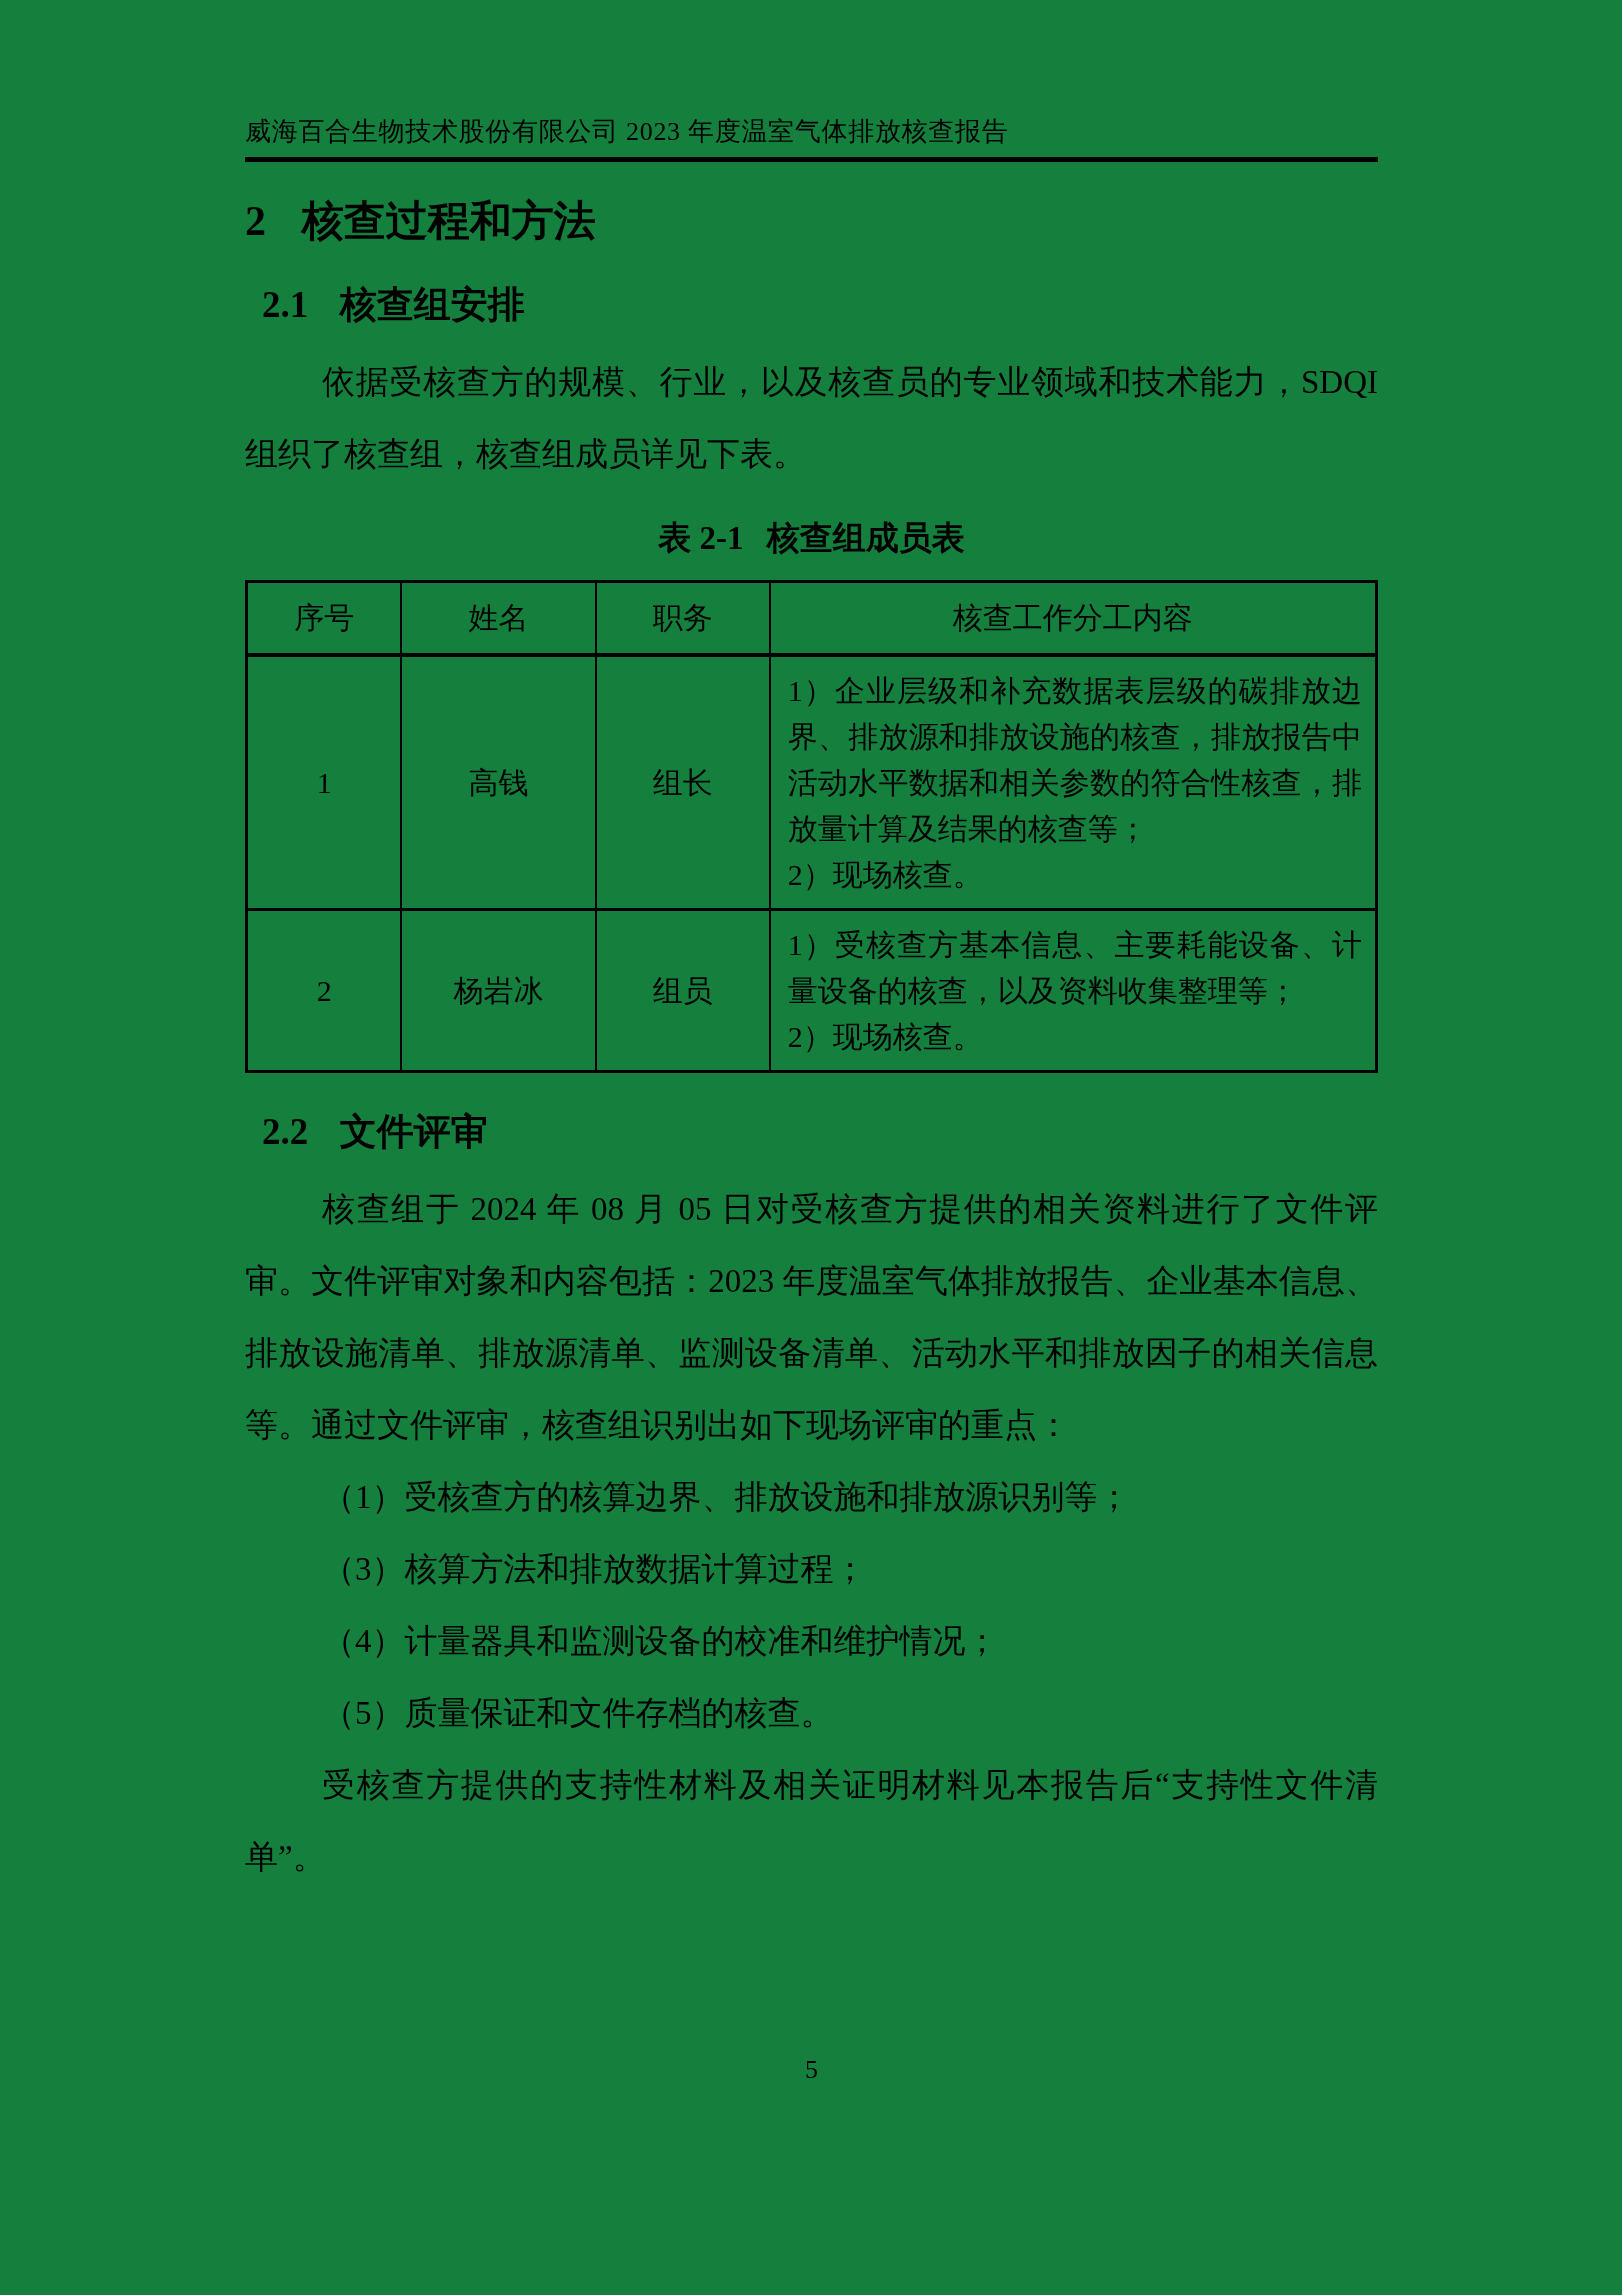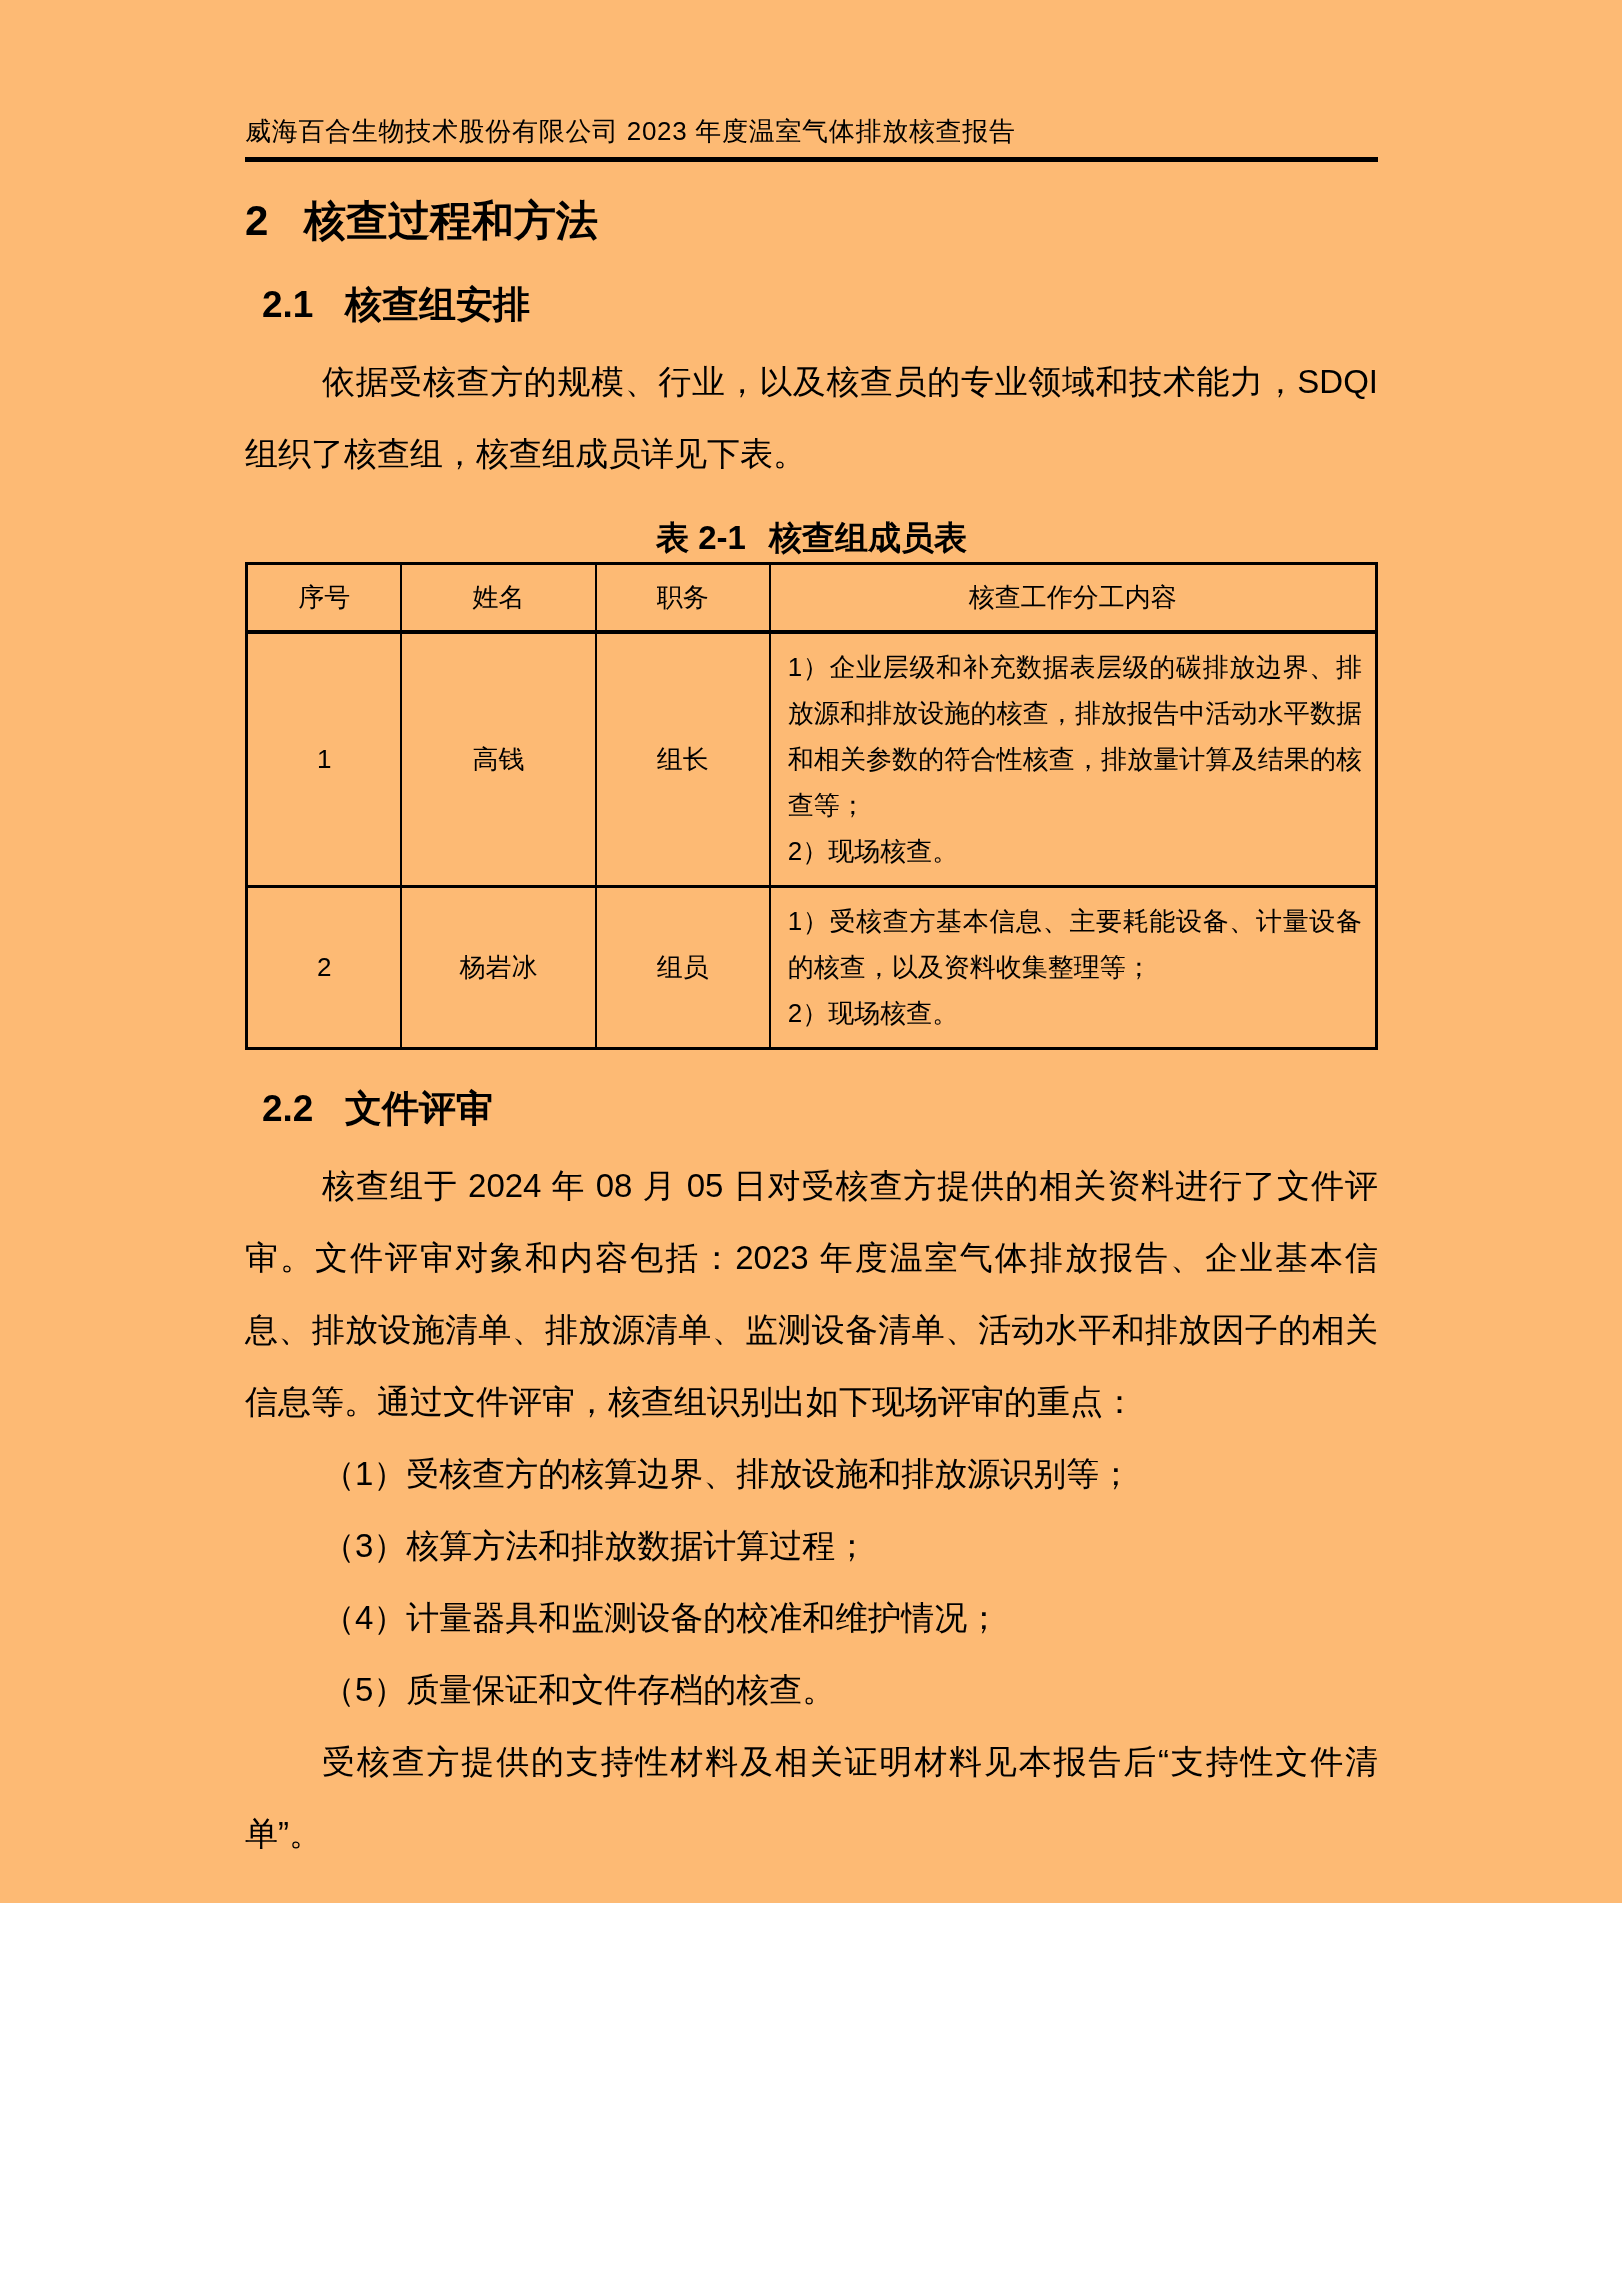--- a/index.html
+++ b/index.html
@@ -1,22 +1,22 @@
 <!DOCTYPE html>
 <html lang="zh" style="font-size:10.5px"><head>
 <meta charset="utf-8">
 <style>
   html,body { margin:0; padding:0; background:#ffffff; }
   .page {
     position: relative;
     width: 1623px;
-    height: 1903px;
-    background: #fdba74;
+    height: 2295px;
+    background: #15803d;
     color: #000000;
-    font-family: Liberation Sans, sans-serif;
+    font-family: Liberation Serif, serif;
     box-sizing: border-box;
     overflow: hidden;
   }
   .content { margin: 0 245px; }
 
   .doc-header {
     padding-top: 115px;
     padding-bottom: 7.9px;
     border-bottom: 5.2px solid #000;
     font-size: 26px;
@@ -52,22 +52,22 @@
     text-align: center;
     font-size: 33px;
     font-weight: bold;
     line-height: 1.3;
   }
   .cap-gap { display:inline-block; width: 0.7em; }
 
   table.members {
     width: 100%;
     border-collapse: collapse;
-    margin-top: 2px;
-    font-size: 26px;
+    margin-top: 20px;
+    font-size: 30px;
     table-layout: fixed;
   }
   table.members th, table.members td {
     border: 2px solid #000;
     vertical-align: middle;
   }
   table.members { border: 3.9px solid #000; }
   table.members thead th {
     border-bottom: 4.6px solid #000;
     font-weight: normal;

